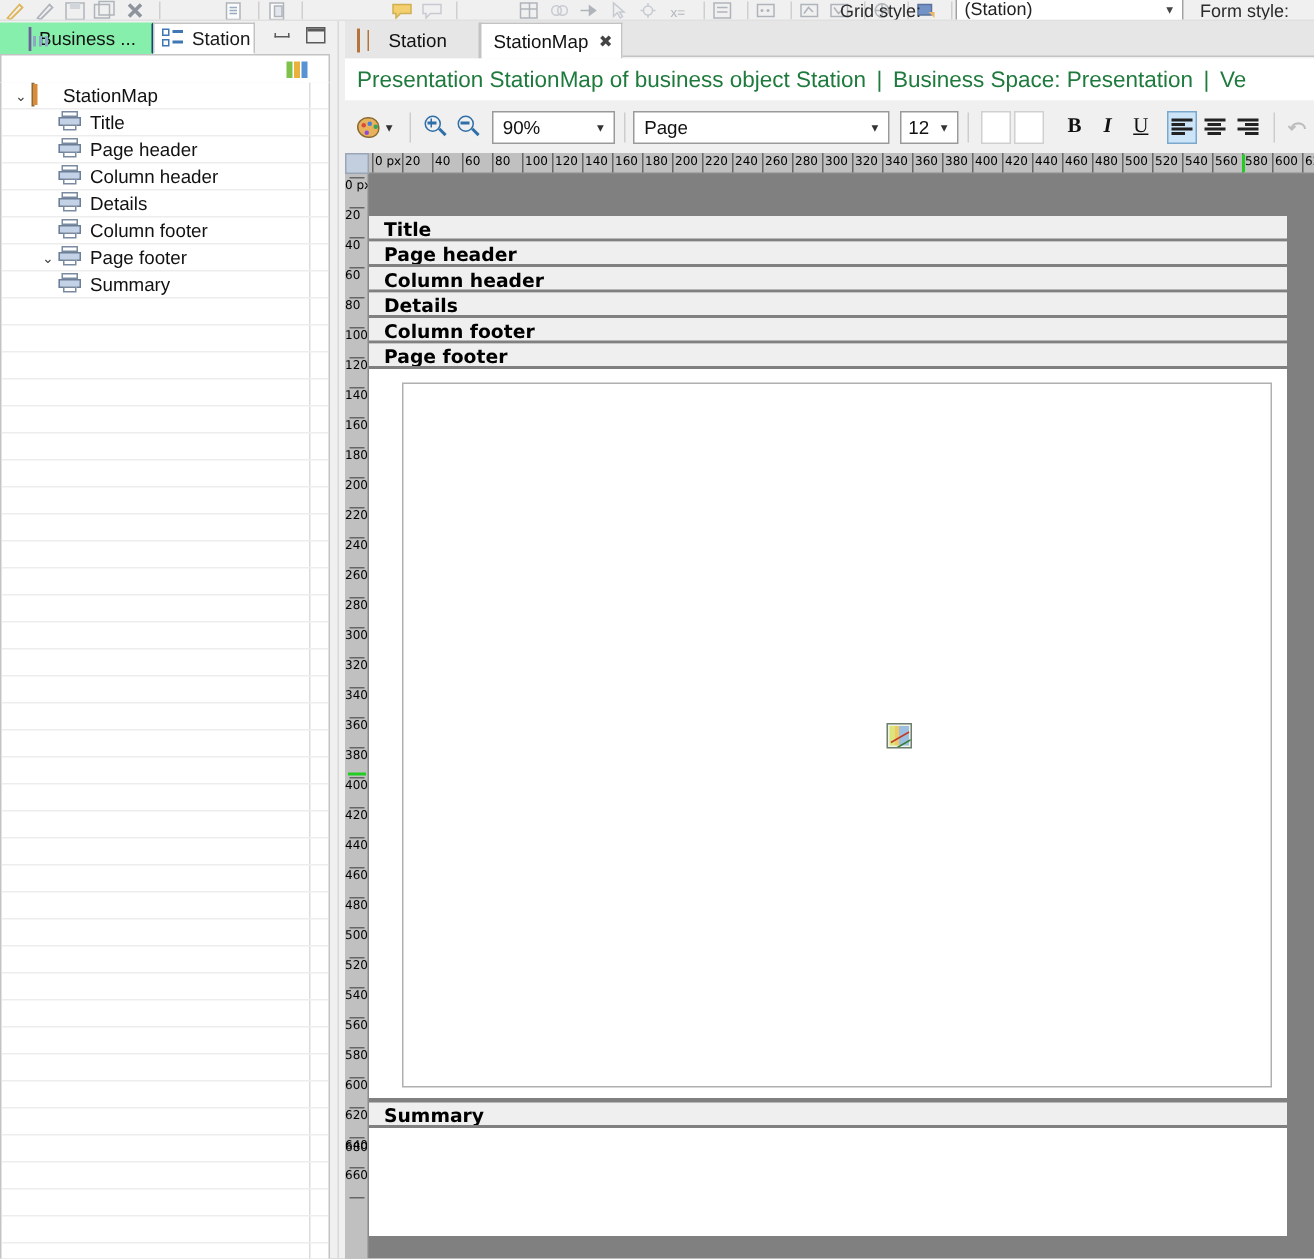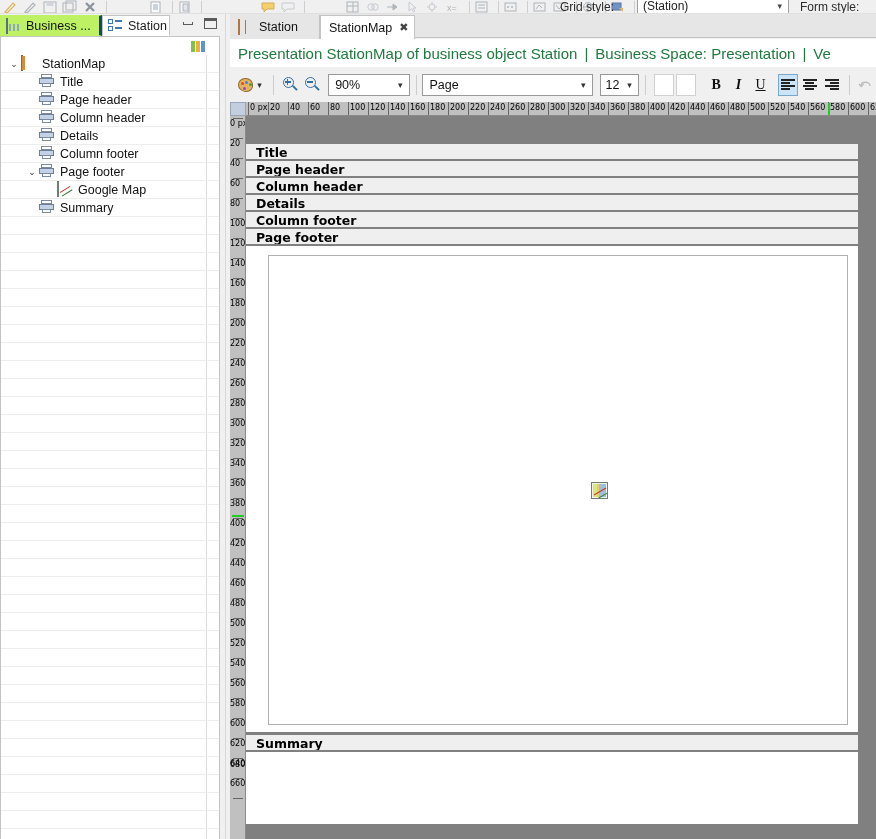--- a/index.html
+++ b/index.html
@@ -38,21 +38,21 @@
 
   
   .left-panel { position: absolute; left: 0; top: 14px; width: 222px; height: 825px; background: #f0f0f0; }
 
   .view-tabs { position: absolute; left: 0; top: 0; width: 222px; height: 22px; }
   .vtab {
     position: absolute; top: 1px; height: 21px; display: flex; align-items: center;
     padding: 0 7px 0 5px; font-size: 12.5px; color: #1a1a1a; white-space: nowrap;
     border: 1px solid transparent;
   }
-  .vtab.inactive { background: #bef264; color: #111; border-right: 3px solid #0c4a6e; }
+  .vtab.inactive { background: #86efac; color: #111; border-right: 1px solid #0c4a6e; text-align: right; }
   .vtab.active {
     background: #ffffff; border: 1px solid #c3c3c3; border-bottom: 1px solid #fff;
     border-top: 1px solid #c3c3c3;
   }
   .vtab .tico { width: 15px; height: 14px; margin-right: 5px; position: relative; flex: none; }
 
   .panel-btns { position: absolute; right: 4px; top: 2px; display: flex; gap: 7px; align-items: center; }
   .pbtn { width: 15px; height: 15px; position: relative; }
   .pbtn .min-bar { position: absolute; left: 2px; top: 6px; width: 10px; height: 3px; border: 1px solid #5a5a5a; border-top:none; background: transparent; }
   .pbtn .max-box { position: absolute; left: 1px; top: 2px; width: 13px; height: 11px; border: 1px solid #5a5a5a; }
@@ -444,26 +444,20 @@
             <span style="width:24px;flex:none"></span>
             <span class="twist"></span>
             <span class="tico"><span class="ico-band"><span class="b1"></span><span class="b2"></span><span class="b3"></span></span></span>
             <span class="tlabel">Column footer</span>
           </div>
           <div class="trow">
             <span style="width:24px;flex:none"></span>
             <span class="twist">⌄</span>
             <span class="tico"><span class="ico-band"><span class="b1"></span><span class="b2"></span><span class="b3"></span></span></span>
             <span class="tlabel">Page footer</span>
-          </div>
-          <div class="trow">
-            <span style="width:42px;flex:none"></span>
-            <span class="twist"></span>
-            <span class="tico"><span class="ico-image"></span></span>
-            <span class="tlabel">Google Map</span>
           </div>
           <div class="trow">
             <span style="width:24px;flex:none"></span>
             <span class="twist"></span>
             <span class="tico"><span class="ico-band"><span class="b1"></span><span class="b2"></span><span class="b3"></span></span></span>
             <span class="tlabel">Summary</span>
           </div>
           <div class="trow"></div>
           <div class="trow"></div>
           <div class="trow"></div>

